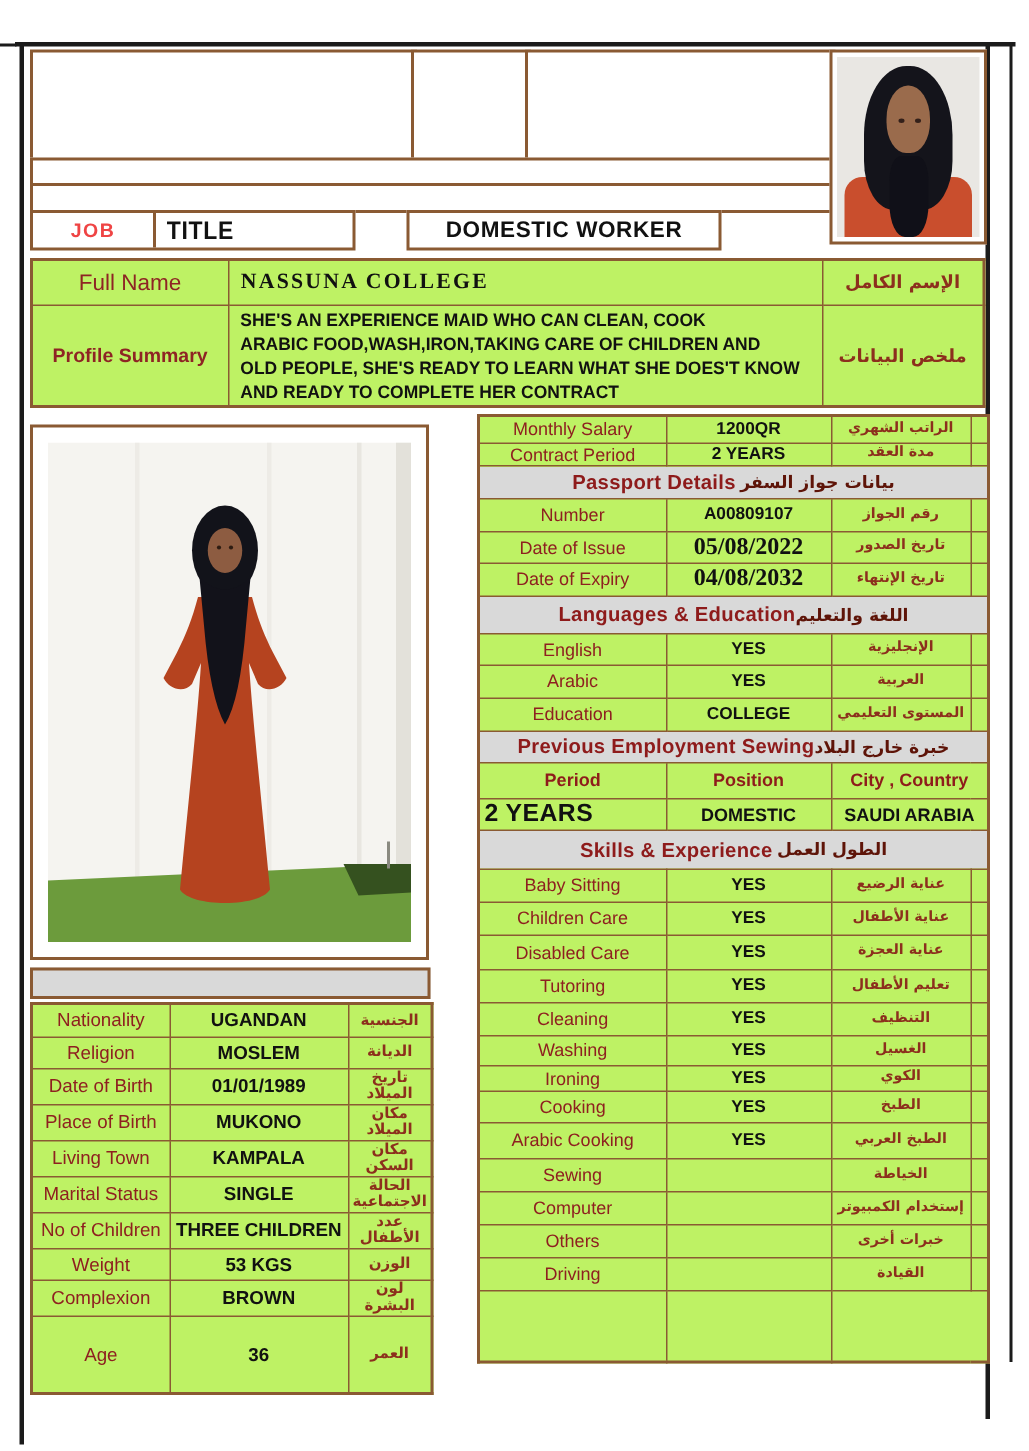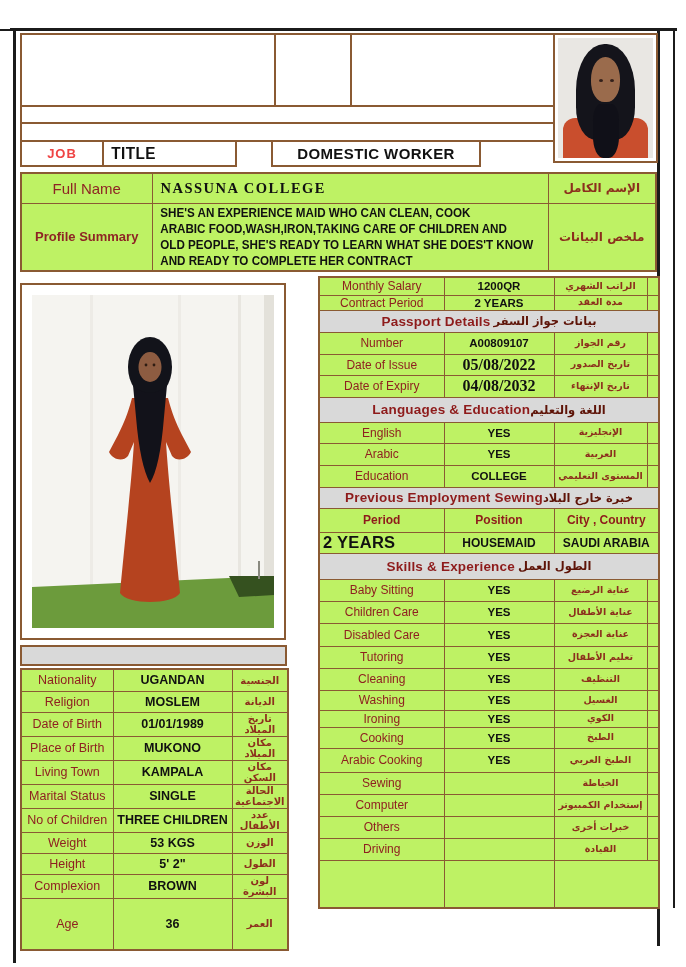--- a/index.html
+++ b/index.html
@@ -196,25 +196,20 @@
         <tr style="height: 21px;">
           <td class="lbl">No of Children</td>
           <td class="val">THREE CHILDREN</td>
           <td class="ar" dir="rtl">عدد الأطفال</td>
         </tr>
         <tr style="height: 21px;">
           <td class="lbl">Weight</td>
           <td class="val">53 KGS</td>
           <td class="ar" dir="rtl">الوزن</td>
         </tr>
-        <tr style="height: 21px;">
-          <td class="lbl">Height</td>
-          <td class="val">5' 2"</td>
-          <td class="ar" dir="rtl">الطول</td>
-        </tr>
         <tr style="height: 22px; margin-top: 35px;">
           <td class="lbl">Complexion</td>
           <td class="val">BROWN</td>
           <td class="ar" dir="rtl">لون البشرة</td>
         </tr>
         <tr style="height: 52px;">
           <td class="lbl">Age</td>
           <td class="val">36</td>
           <td class="ar" dir="rtl">العمر</td>
         </tr>
@@ -301,21 +296,21 @@
             </div>
           </td>
         </tr>
         <tr style="height: 24px;">
           <td class="colhead">Period</td>
           <td class="colhead">Position</td>
           <td class="colhead" colspan="2">City , Country</td>
         </tr>
         <tr style="height: 21px;">
           <td class="emp-big">2 YEARS</td>
-          <td class="val emp">HOUSEMAID</td>
+          <td class="val emp">DOMESTIC</td>
           <td class="val emp" colspan="2">SAUDI ARABIA</td>
         </tr>
         <tr style="height: 26px;">
           <td class="sec" colspan="4">
             <div class="sec-center">
               <span class="sec-en">Skills &amp; Experience</span>
               <span class="sec-ar" dir="rtl">الطول العمل</span>
             </div>
           </td>
         </tr>

